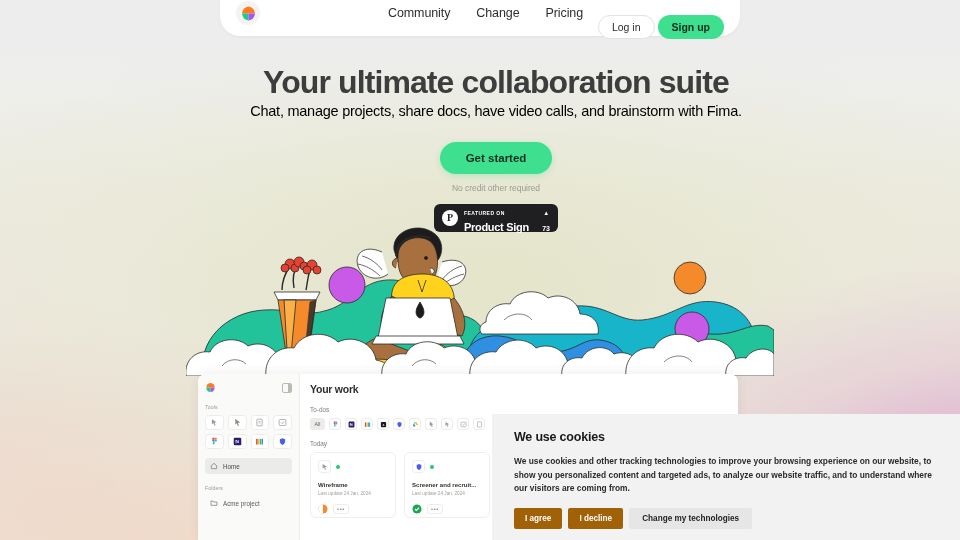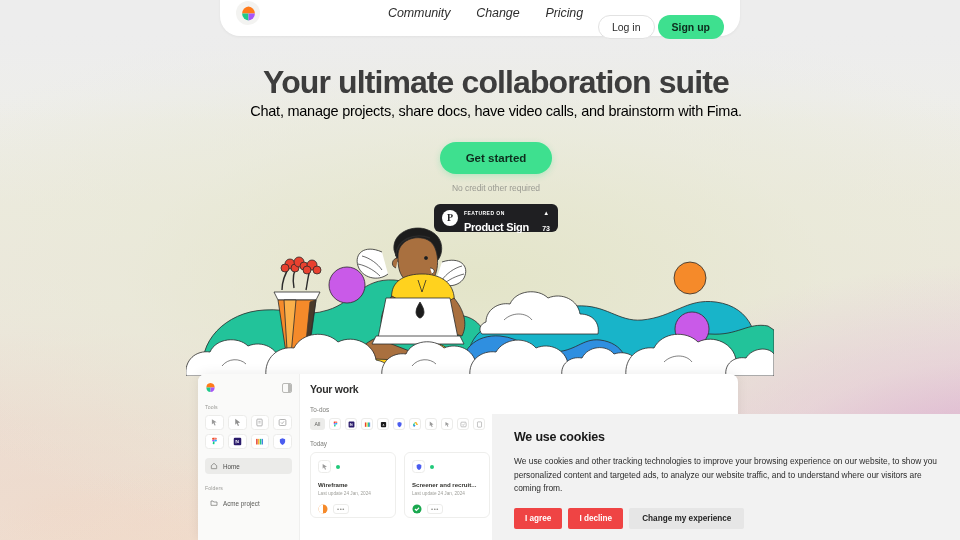--- a/index.html
+++ b/index.html
@@ -51,21 +51,20 @@
     width: 24px; height: 24px; border-radius: 50%;
     background: #f3f3f1;
     display: flex; align-items: center; justify-content: center;
     flex: 0 0 auto;
   }
   .logo-mark { width: 17px; height: 17px; display: block; }
 
   .nav-links {
     display: flex; gap: 26px;
     margin-left: 128px;
-    font-style: italic;
   }
   .nav-link {
     font-size: 12.5px; color: #2e2e2e; letter-spacing: -0.1px;
     cursor: pointer; white-space: nowrap;
   }
   .nav-actions { margin-left: auto; display: flex; align-items: flex-end; gap: 3px; }
   .btn-login {
     font-size: 10.5px; color: #2c2c2c;
     border: 1px solid #e2e2e2; background: #fff;
     border-radius: 999px; padding: 5px 13px; cursor: pointer;
@@ -249,29 +248,29 @@
   .cookie {
     position: absolute;
     left: 492px; top: 414px;
     width: 475px; height: 126px;
     background: #f2f2f2;
     padding: 16px 22px;
   }
   .cookie-title { font-size: 12.5px; font-weight: 700; color: #1a1a1a; letter-spacing: -0.2px; }
   .cookie-body {
     margin-top: 11px;
-    font-size: 8.4px; line-height: 1.62; color: #2b2b2b; max-width: 425px;
+    font-size: 8.4px; line-height: 1.62; color: #2b2b2b; max-width: 425px; font-weight: bold;
   }
   .cookie-actions { margin-top: 12px; display: flex; align-items: center; gap: 6px; }
   .ck-btn {
     font-size: 8.2px; font-weight: 700;
     padding: 6px 11px; border: none; border-radius: 2px; cursor: pointer;
     white-space: nowrap;
   }
-  .ck-green { background: #ef4444; color: #ffffff; }
+  .ck-green { background: #a16207; color: #ffffff; }
   .ck-grey { background: #e6e6e6; color: #1f1f1f; padding: 6px 13px; }
 </style>
 </head>
 <body>
 
 <div id="page">
 
   <div class="hero-wash"></div>
   <div class="hero-wash-top"></div>
 
@@ -600,17 +599,17 @@
       </div>
     </div>
   </div>
 
   <div class="cookie">
     <div class="cookie-title">We use cookies</div>
     <div class="cookie-body">We use cookies and other tracking technologies to improve your browsing experience on our website, to show you personalized content and targeted ads, to analyze our website traffic, and to understand where our visitors are coming from.</div>
     <div class="cookie-actions">
       <button class="ck-btn ck-green">I agree</button>
       <button class="ck-btn ck-green">I decline</button>
-      <button class="ck-btn ck-grey">Change my experience</button>
+      <button class="ck-btn ck-grey">Change my technologies</button>
     </div>
   </div>
 
 </div>
 
 </body></html>

